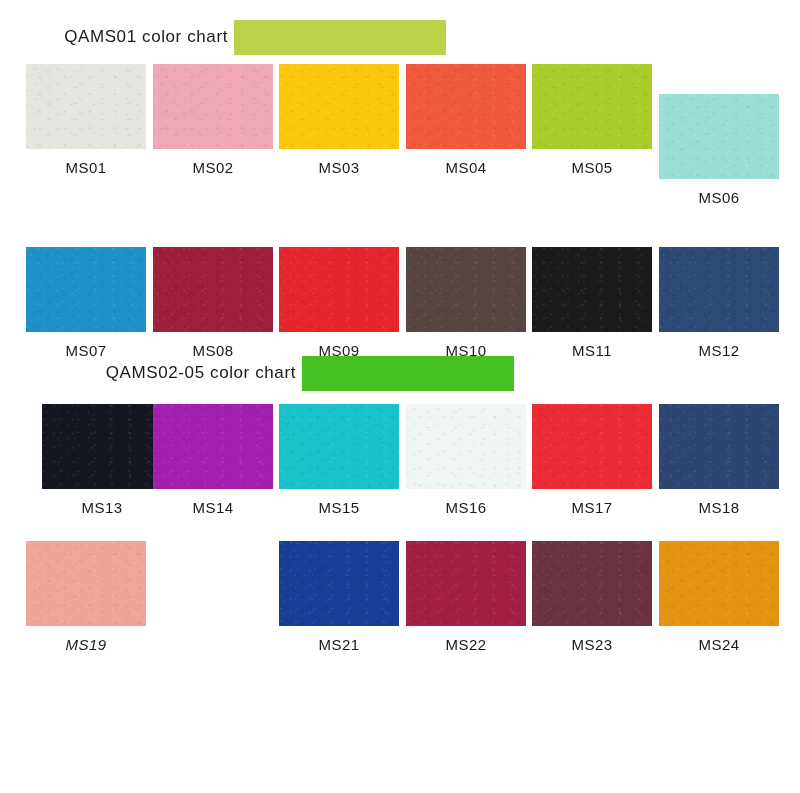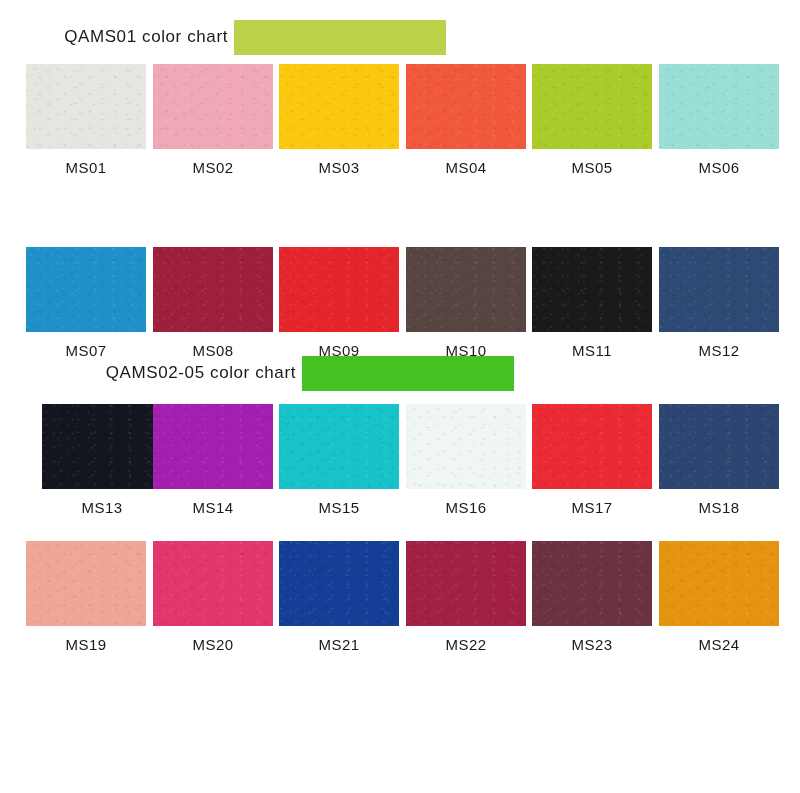--- a/index.html
+++ b/index.html
@@ -118,21 +118,21 @@
         <span class="swatch-label">MS03</span>
       </div>
       <div class="swatch-cell" style="left: 406px;">
         <div class="swatch-chip" style="background: rgb(240, 89, 60);"></div>
         <span class="swatch-label">MS04</span>
       </div>
       <div class="swatch-cell" style="left: 532px;">
         <div class="swatch-chip" style="background: rgb(169, 204, 42);"></div>
         <span class="swatch-label">MS05</span>
       </div>
-      <div class="swatch-cell" style="left: 659px;">
+      <div class="swatch-cell" style="left: 659px; margin-top: 30px;">
         <div class="swatch-chip" style="background: rgb(154, 223, 214);"></div>
         <span class="swatch-label">MS06</span>
       </div>
     </div>
     <div class="swatch-row" style="top: 198px; margin-top: 43px;">
       <div class="swatch-cell" style="left: 26px;">
         <div class="swatch-chip" style="background: rgb(31, 145, 200);"></div>
         <span class="swatch-label">MS07</span>
       </div>
       <div class="swatch-cell" style="left: 153px;">
@@ -176,27 +176,23 @@
       <div class="swatch-cell" style="left: 532px;">
         <div class="swatch-chip" style="background: rgb(234, 43, 51);"></div>
         <span class="swatch-label">MS17</span>
       </div>
       <div class="swatch-cell" style="left: 659px;">
         <div class="swatch-chip" style="background: rgb(44, 69, 113);"></div>
         <span class="swatch-label">MS18</span>
       </div>
     </div>
     <div class="swatch-row" style="top: 535px;">
-      <div class="swatch-cell" style="left: 26px;">
+      <div class="swatch-cell" style="left: 26px; font-style: italic;">
         <div class="swatch-chip" style="background: rgb(240, 165, 150);"></div>
         <span class="swatch-label">MS19</span>
-      </div>
-      <div class="swatch-cell" style="left: 153px;">
-        <div class="swatch-chip" style="background: rgb(226, 54, 109);"></div>
-        <span class="swatch-label">MS20</span>
       </div>
       <div class="swatch-cell" style="left: 279px;">
         <div class="swatch-chip" style="background: rgb(21, 63, 150);"></div>
         <span class="swatch-label">MS21</span>
       </div>
       <div class="swatch-cell" style="left: 406px;">
         <div class="swatch-chip" style="background: rgb(163, 32, 69);"></div>
         <span class="swatch-label">MS22</span>
       </div>
       <div class="swatch-cell" style="left: 532px;">

